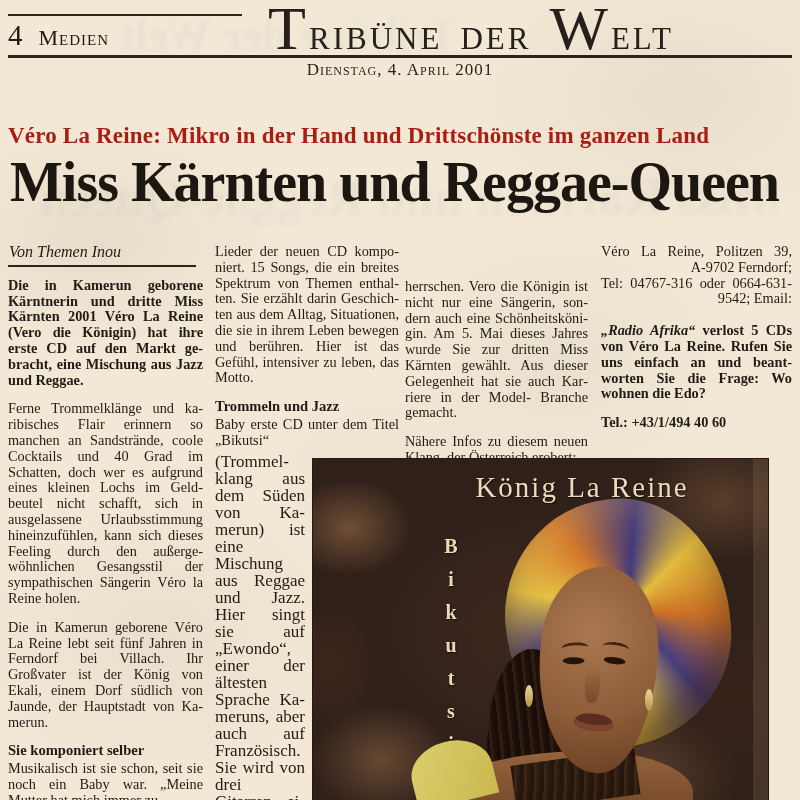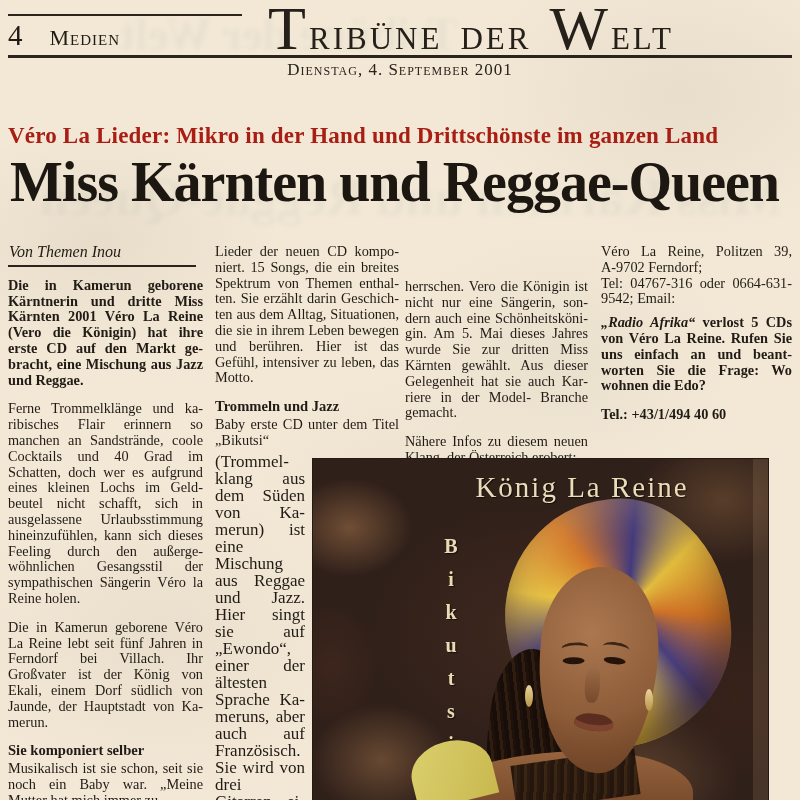--- a/index.html
+++ b/index.html
@@ -17,21 +17,21 @@
          transform:scaleX(-1);white-space:nowrap;pointer-events:none;font-weight:bold;}
   .ghost1{left:120px;top:8px;font-size:46px;}
   .ghost2{left:40px;top:168px;font-size:52px;}
 
   
   .rule{position:absolute;background:#2b241d;}
   .rule-a{left:8px;top:14px;width:234px;height:2px;}
   .rule-b{left:8px;top:55px;width:784px;height:3px;}
   .section-block{position:absolute;left:8px;top:18px;display:flex;align-items:baseline;}
   .section-number{font-size:29px;line-height:34px;}
-  .section-name{font-variant:small-caps;font-size:22px;margin-left:27px;letter-spacing:1px;}
+  .section-name{font-variant:small-caps;font-size:22px;margin-left:16px;letter-spacing:1px;}
   .masthead{position:absolute;left:148px;top:0px;width:646px;height:56px;
             display:flex;justify-content:center;align-items:baseline;
             font-variant:small-caps;color:#26201a;line-height:56px;}
   .mh-word{font-size:44px;letter-spacing:3px;margin:0 9px;font-family:Liberation Serif, serif;}
   .mh-big{font-size:62px;}
   .dateline{position:absolute;left:0;top:60px;width:800px;text-align:center;
             font-variant:small-caps;font-size:17px;letter-spacing:1px;color:#2a231c;}
 
   
   .kicker{position:absolute;left:8px;top:123px;width:786px;font-weight:bold;
@@ -45,21 +45,21 @@
   .col p{margin:0 0 13px 0;}
   .col1{left:8px;width:195px;}
   .col2{left:215px;width:184px;}
   .col3{left:405px;width:183px;height:300px;margin-top:35px;}
   .col4{left:601px;width:191px;}
   .byline{font-style:italic;font-size:16px;margin:0 0 5px 1px;text-align:left;}
   .byline-rule{width:188px;height:2px;background:#2b241d;margin:0 0 11px 0;}
   .lead{font-weight:bold;}
   .subhead{font-weight:bold;margin:0 0 2px 0;text-align:left;font-size:14.6px;}
   .narrow{width:90px;font-size:17px;line-height:17px;}
-  .addr-line{display:block;text-align:left;}
+  .addr-line{display:block;text-align:right;}
   .just-line{text-align:justify;text-align-last:justify;}
   .promo{font-weight:bold;margin-top:1px;}
   .promo-lead{font-style:italic;}
   .hotline{font-weight:bold;text-align:left;}
 
   
   .photo{position:absolute;left:312px;top:458px;width:455px;height:342px;overflow:hidden;
     border:1px solid #251a13;background-color:#30201a;
     background-image:
       radial-gradient(ellipse 90px 70px at 8% 20%, rgba(133,94,62,.75), transparent 70%),
@@ -122,23 +122,23 @@
 <div class="section-block">
   <span class="section-number">4</span>
   <span class="section-name">Medien</span>
 </div>
 <div class="masthead">
   <span class="mh-word"><span class="mh-big">T</span><span>ribüne</span></span>
   <span class="mh-word">der</span>
   <span class="mh-word"><span class="mh-big">W</span><span>elt</span></span>
 </div>
 <div class="rule rule-b"></div>
-<div class="dateline">Dienstag, 4. September 2001</div>
+<div class="dateline">Dienstag, 4. April 2001</div>
 
-<div class="kicker">Véro La Lieder: Mikro in der Hand und Drittschönste im ganzen Land</div>
+<div class="kicker">Véro La Reine: Mikro in der Hand und Drittschönste im ganzen Land</div>
 <h1 class="headline">Miss Kärnten und Reggae-Queen</h1>
 
 <div class="col col1">
   <div class="byline">Von Themen Inou</div>
   <div class="byline-rule"></div>
   <p class="lead">Die in Kamerun geborene Kärntnerin und dritte Miss Kärnten 2001 Véro La Reine (Vero die Königin) hat ihre erste CD auf den Markt ge­bracht, eine Mischung aus Jazz und Reggae.</p>
   <p>Ferne Trommelklänge und ka­ribisches Flair erinnern so manchen an Sandstrände, coole Cocktails und 40 Grad im Schatten, doch wer es aufgrund eines kleinen Lochs im Geld­beutel nicht schafft, sich in ausgelassene Urlaubsstimmung hineinzufühlen, kann sich die­ses Feeling durch den außerge­wöhnlichen Gesangsstil der sympathischen Sängerin Véro la Reine holen.</p>
   <p>Die in Kamerun geborene Véro La Reine lebt seit fünf Jahren in Ferndorf bei Villach. Ihr Großvater ist der König von Ekali, einem Dorf südlich von Jaunde, der Hauptstadt von Ka­merun.</p>
   <div class="subhead">Sie komponiert selber</div>
   <p>Musikalisch ist sie schon, seit sie noch ein Baby war. „Meine Mutter hat mich immer zu</p>
@@ -150,21 +150,21 @@
   <p style="margin-bottom:4px;">Baby erste CD unter dem Titel „Bikutsi“</p>
   <p class="narrow">(Trommel­klang aus dem Süden von Ka­merun) ist eine Mischung aus Reggae und Jazz. Hier singt sie auf „Ewondo“, ei­ner der ältesten Sprache Ka­meruns, aber auch auf Fran­zösisch. Sie wird von drei Gitarren, ei­nem Klavier und afrikani­schen Instru­menten wie Trommeln be­gleitet. Diese</p>
 </div>
 
 <div class="col col3">
   <p>herrschen. Vero die Königin ist nicht nur eine Sängerin, son­dern auch eine Schönheitskö­ni­gin. Am 5. Mai dieses Jahres wurde Sie zur dritten Miss Kärnten gewählt. Aus dieser Gelegenheit hat sie auch Kar­riere in der Model- Branche gemacht.</p>
   <p>Nähere Infos zu diesem neuen Klang, der Österreich erobert:</p>
 </div>
 
 <div class="col col4">
-  <p style="margin-bottom:8px;">
+  <p style="margin-bottom:16px;">
     <span class="addr-line just-line">Véro La Reine, Politzen 39,</span>
     <span class="addr-line">A-9702 Ferndorf;</span>
     <span class="addr-line just-line">Tel: 04767-316 oder 0664-631-</span>
     <span class="addr-line">9542; Email:</span>
   </p>
   <p class="promo"><span class="promo-lead">„Radio Afrika“</span><span> verlost 5 CDs von Véro La Reine. Rufen Sie uns einfach an und beant­worten Sie die Frage: Wo wohnen die Edo?</span></p>
   <p class="hotline">Tel.: +43/1/494 40 60</p>
 </div>
 
 <div class="photo">

